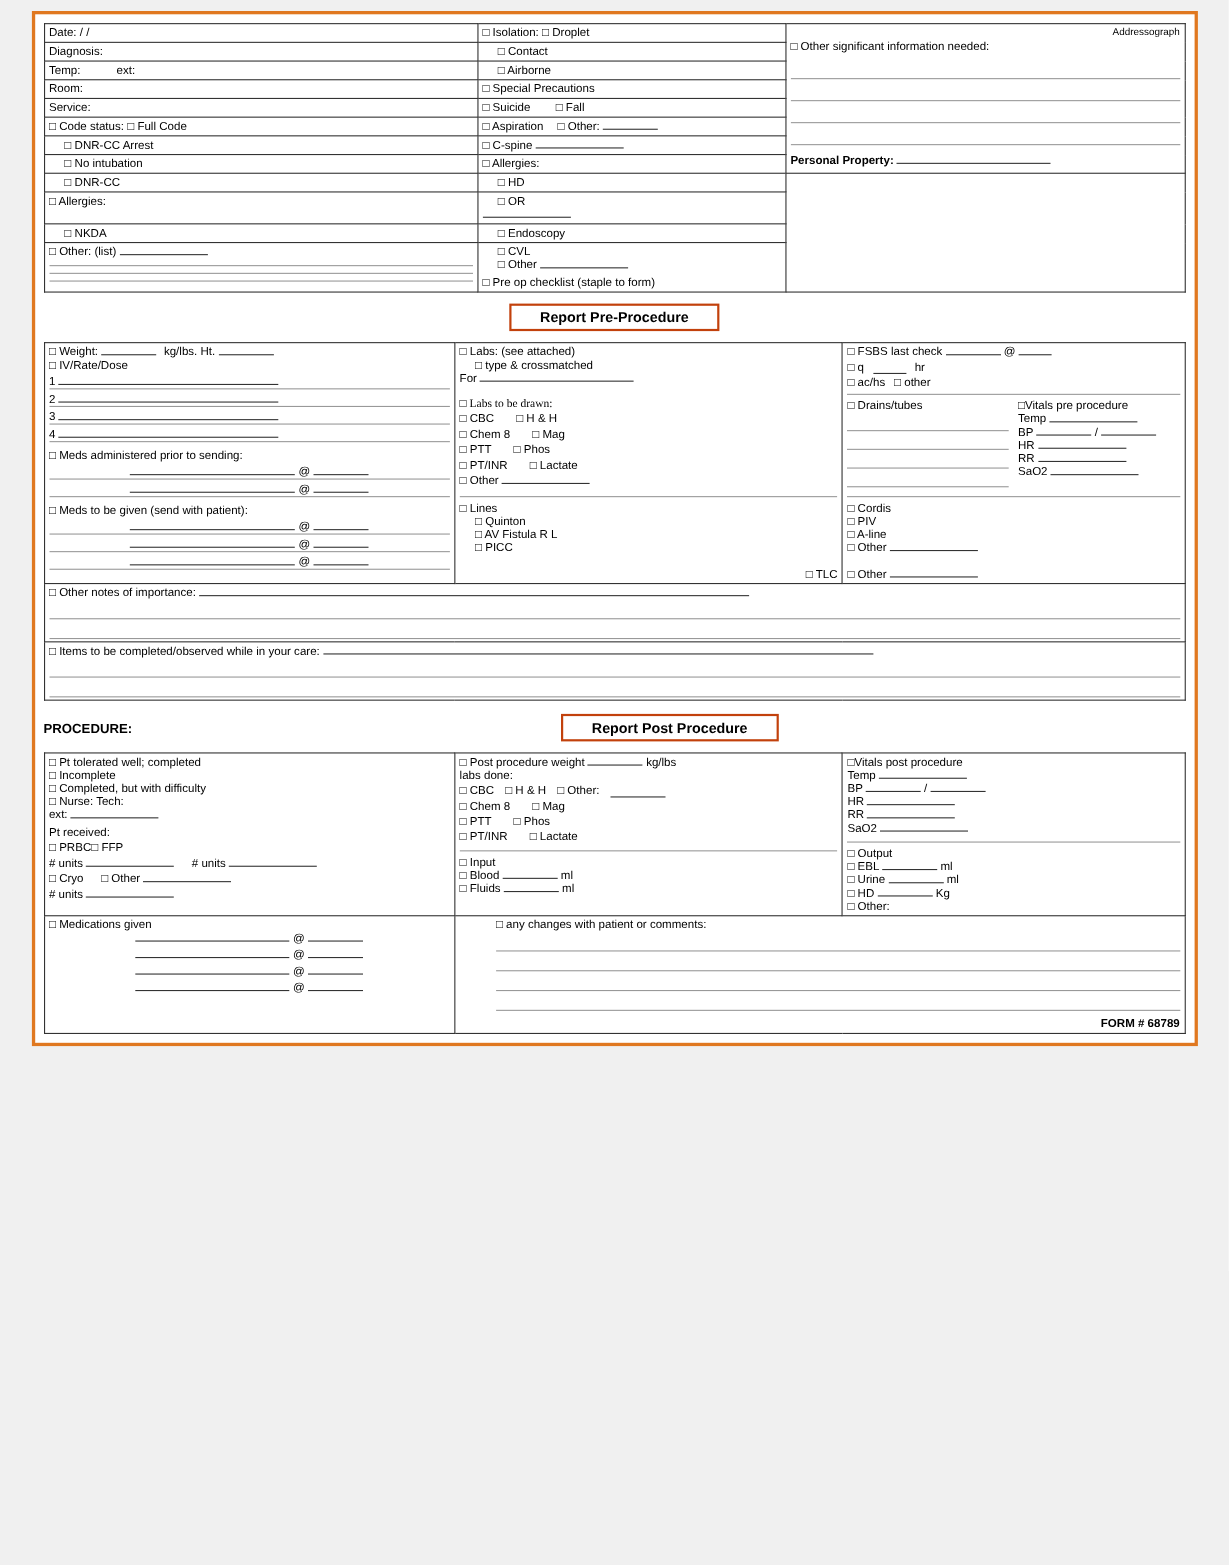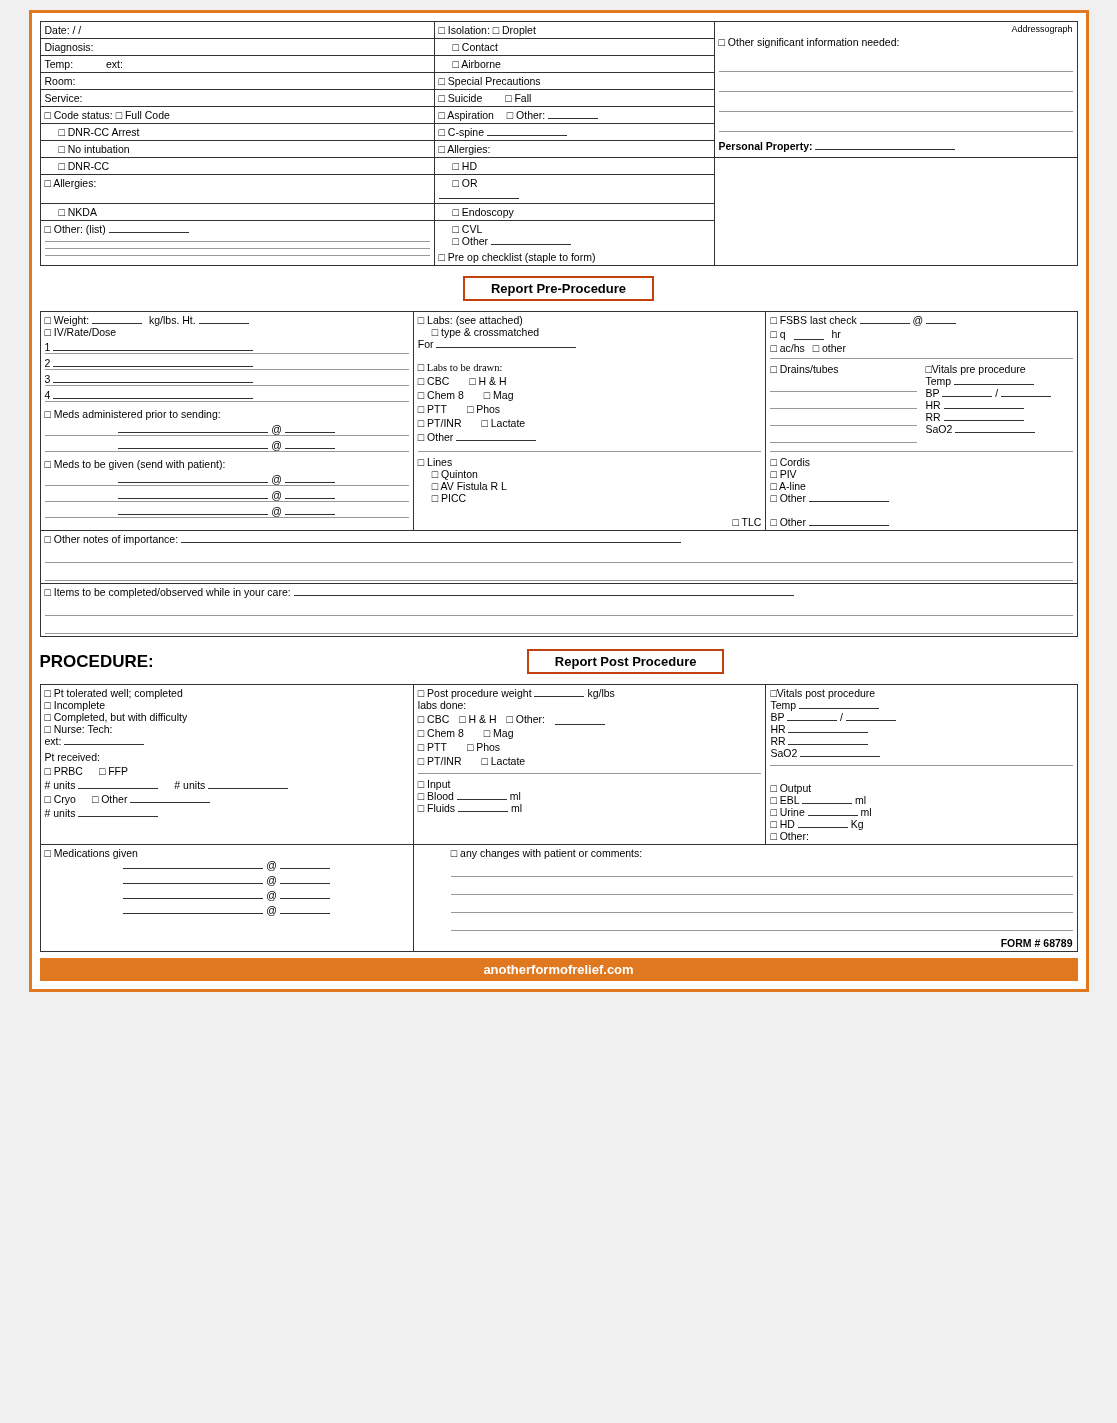--- a/index.html
+++ b/index.html
@@ -403,21 +403,21 @@
         </div>
         <div style="border-bottom:1px solid #999;margin-top:4px;height:14px;"></div>
         <div style="border-bottom:1px solid #999;margin-top:4px;height:14px;"></div>
       </td>
     </tr>
   </tbody>
     </table>
 
   <div style="display:flex;align-items:center;margin:6px 0 4px 0;">
     <div style="flex:0 0 auto;margin-right:20px;">
-      <span class="bold" style="font-size:17px;">PROCEDURE:</span>
+      <span class="bold" style="font-size:12px;">PROCEDURE:</span>
     </div>
     <div style="flex:1;text-align:center;">
       <span class="section-header">Report Post Procedure</span>
     </div>
   </div>
 
   <table>
     <tbody>
         <tr>
 
@@ -426,21 +426,21 @@
         <div>□ Incomplete</div>
         <div>□ Completed, but with difficulty</div>
         <div>
           <span>□ Nurse: Tech:</span>
         </div>
         <div>
           <span>ext:</span>
           <span class="underline"></span>
         </div>
         <div style="margin-top:4px;">Pt received:</div>
-        <div style="display:flex;gap:16px;margin-top:2px;">
+        <div style="display:flex;gap:0;margin-top:2px;">
           <span>□ PRBC</span>
           <span>□ FFP</span>
         </div>
         <div style="display:flex;gap:16px;margin-top:2px;">
           <span>
             <span># units</span>
             <span class="underline"></span>
           </span>
           <span>
             <span># units</span>
@@ -519,21 +519,21 @@
           <span class="underline"></span>
         </div>
         <div>
           <span>RR</span>
           <span class="underline"></span>
         </div>
         <div>
           <span>SaO2</span>
           <span class="underline"></span>
         </div>
-        <div style="margin-top:6px;border-top:1px solid #999;padding-top:16px;">
+        <div style="margin-top:6px;border-top:1px solid #999;padding-top:4px;">
           <div>□ Output</div>
           <div>
             <span>□ EBL</span>
             <span class="underline-sm"></span>
             <span>ml</span>
           </div>
           <div>
             <span>□ Urine</span>
             <span class="underline-sm"></span>
             <span>ml</span>
@@ -581,17 +581,14 @@
         <div style="border-bottom:1px solid #999;margin-top:4px;height:14px;"></div>
         <div style="border-bottom:1px solid #999;margin-top:4px;height:14px;"></div>
         <div style="text-align:right;margin-top:6px;font-weight:bold;">
           <span>FORM # 68789</span>
         </div>
       </td>
     </tr>
   </tbody>
     </table>
 
-  <div class="footer-bar">
-    <span>anotherformofrelief.com</span>
-  </div>
 
 </div>
 
 </body></html>

